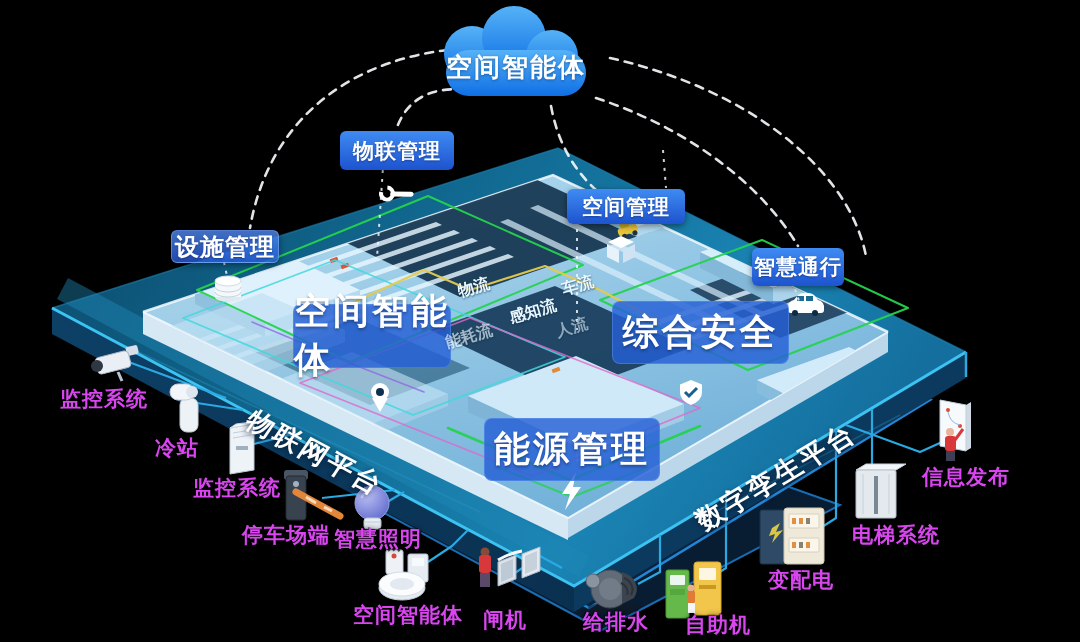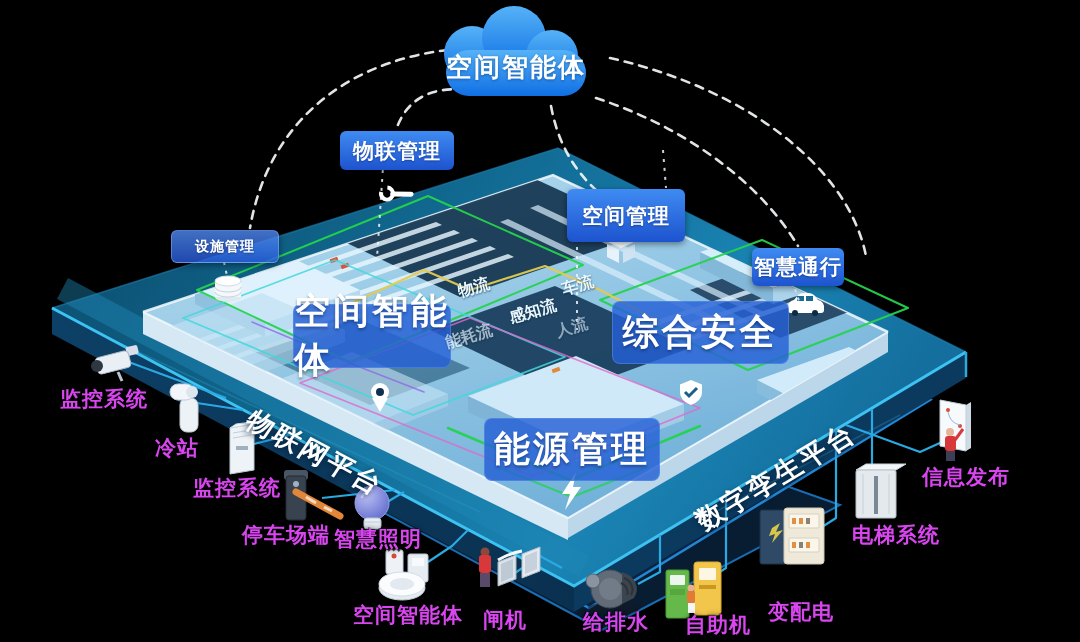--- a/index.html
+++ b/index.html
@@ -348,22 +348,22 @@
     <circle cx="552" cy="56" r="26" fill="url(#cloudGrad)"></circle>
     <rect x="446" y="50" width="140" height="46" rx="23" fill="url(#cloudGrad)"></rect>
   </g>
 </svg>
 
 <div class="overlay">
 
   <div class="cloud-text">空间智能体</div>
 
   <div class="module-box" style="left:340px;top:131px;width:114px;height:39px;font-size:21px;">物联管理</div>
-  <div class="module-box translucent" style="left:171px;top:230px;width:106px;height:31px;font-size:14px;">设施管理</div>
-  <div class="module-box" style="left:567px;top:189px;width:118px;height:53px;font-size:21px;">空间管理</div>
+  <div class="module-box translucent" style="left:171px;top:230px;width:106px;height:31px;font-size:24px;">设施管理</div>
+  <div class="module-box" style="left:567px;top:189px;width:118px;height:35px;font-size:21px;">空间管理</div>
   <div class="module-box" style="left:752px;top:248px;width:92px;height:38px;font-size:21px;">智慧通行</div>
 
   <div class="domain-box" style="left:293px;top:304px;width:156px;height:62px;font-size:36px;">空间智能体</div>
   <div class="domain-box" style="left:612px;top:301px;width:175px;height:61px;font-size:36px;">综合安全</div>
   <div class="domain-box" style="left:484px;top:398px;width:174px;height:61px;font-size:36px;margin-top:20px;">能源管理</div>
 
   <div class="platform-text" style="left:315px;top:453px;transform:translate(-50%,-50%) rotate(28deg) skewX(-6deg);">物联网平台</div>
   <div class="platform-text" style="left:776px;top:477px;transform:translate(-50%,-50%) rotate(-31deg) skewX(6deg);">数字孪生平台</div>
 
   <div class="flow-text" style="left:474px;top:288px;transform:translate(-50%,-50%) rotate(-16deg);">物流</div>
@@ -374,18 +374,18 @@
 
   <div class="device-label" style="left:104px;top:385px;">监控系统</div>
   <div class="device-label" style="left:177px;top:434px;">冷站</div>
   <div class="device-label" style="left:237px;top:474px;">监控系统</div>
   <div class="device-label" style="left:286px;top:521px;">停车场端</div>
   <div class="device-label" style="left:378px;top:525px;">智慧照明</div>
   <div class="device-label" style="left:408px;top:601px;">空间智能体</div>
   <div class="device-label" style="left:505px;top:606px;">闸机</div>
   <div class="device-label" style="left:616px;top:608px;">给排水</div>
   <div class="device-label" style="left:718px;top:611px;">自助机</div>
-  <div class="device-label" style="left:801px;top:566px;margin-top:32px;">变配电</div>
+  <div class="device-label" style="left:801px;top:566px;">变配电</div>
   <div class="device-label" style="left:896px;top:521px;">电梯系统</div>
   <div class="device-label" style="left:966px;top:463px;">信息发布</div>
 </div>
 
 </div>
 
 </body></html>

